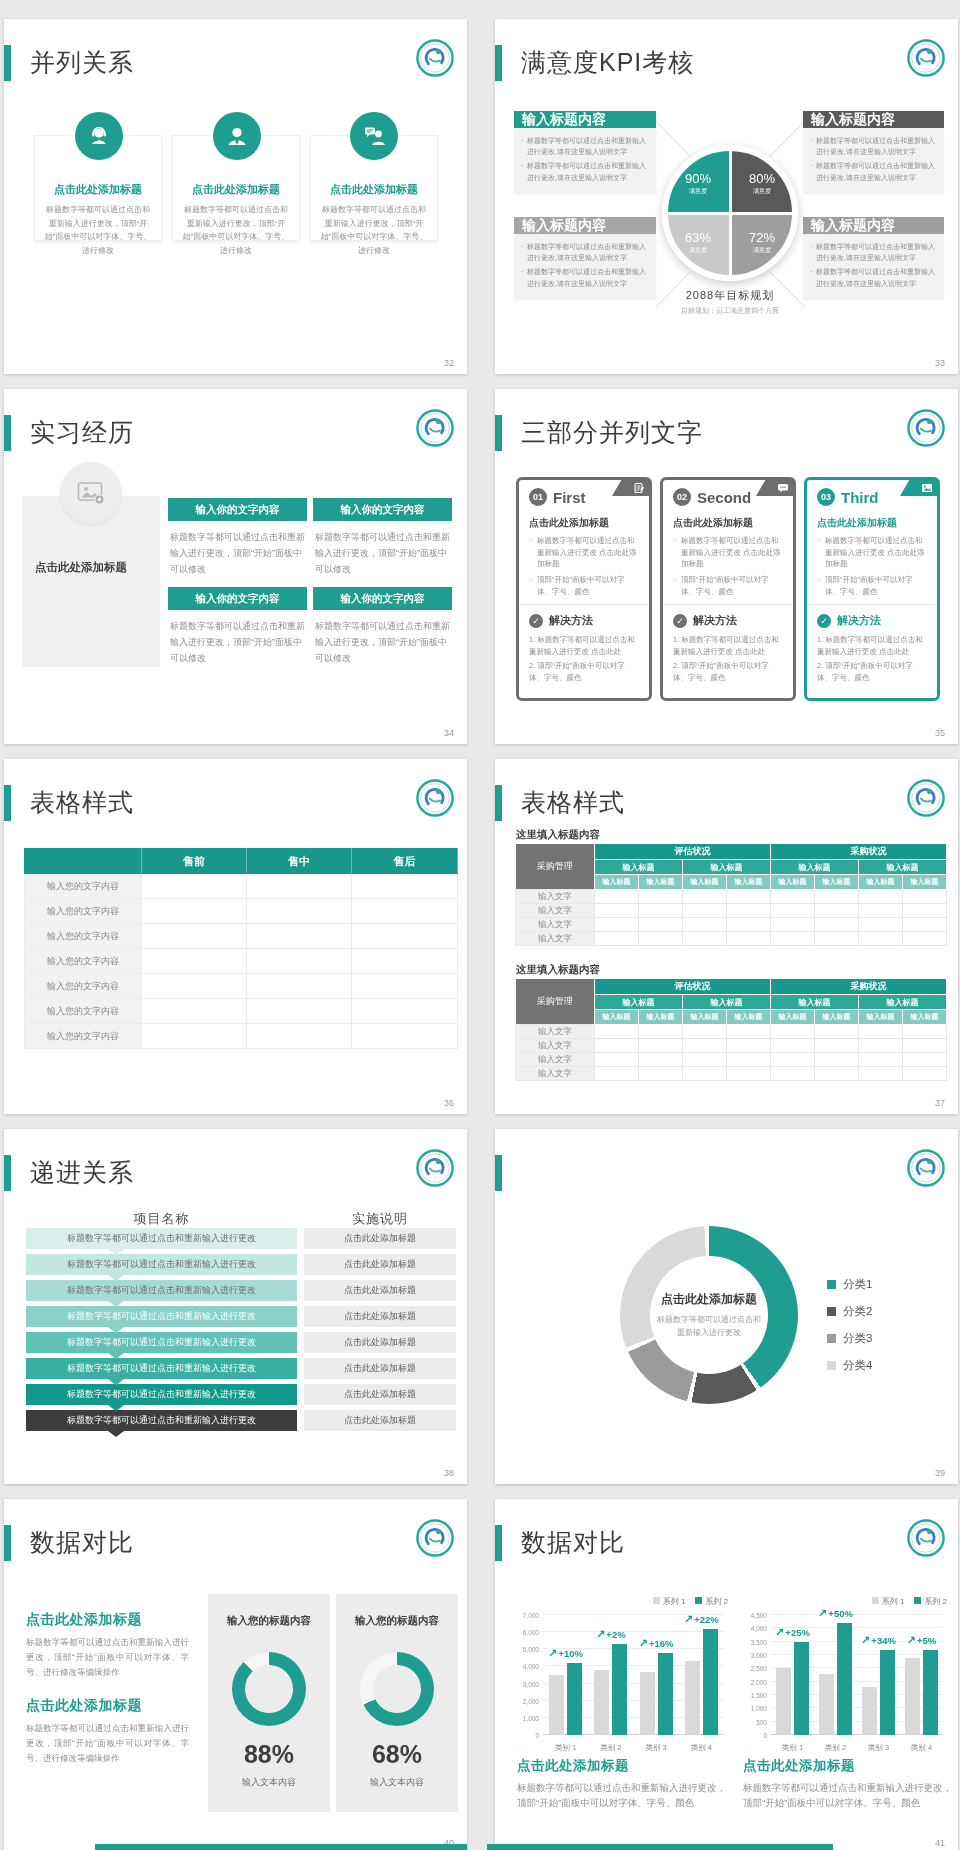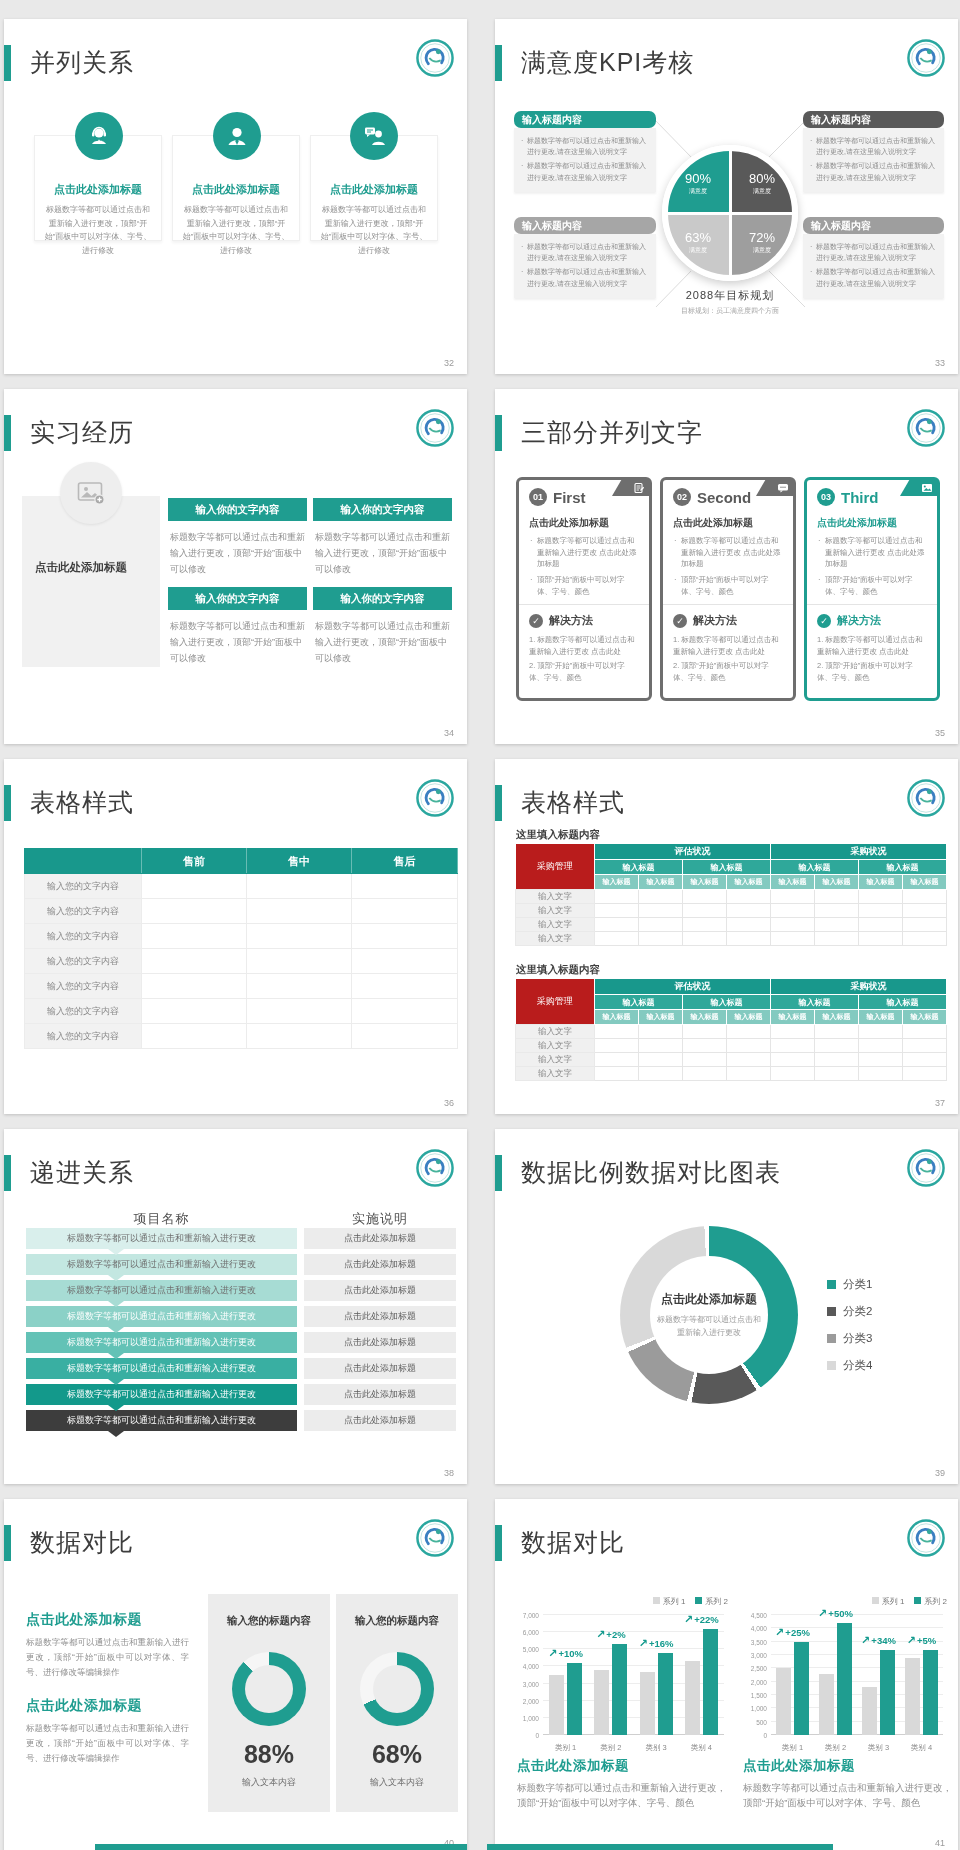--- a/index.html
+++ b/index.html
@@ -15,21 +15,21 @@
   
   .s32-card{position:absolute;top:116px;width:128px;height:106px;border:1px solid #efefef;box-shadow:0 2px 3px rgba(0,0,0,.05);}
   .s32-c1{left:30px}.s32-c2{left:168px}.s32-c3{left:306px}
   .s32-circle{position:absolute;top:93px;width:48px;height:48px;border-radius:50%;background:var(--teal);display:flex;align-items:center;justify-content:center;z-index:2;}
   .s32-i1{left:71px}.s32-i2{left:209px}.s32-i3{left:346px}
   .s32-ct{margin-top:46px;text-align:center;color:var(--teal);font-weight:bold;font-size:11px;}
   .s32-cb{margin:6px 9px 0;font-size:8px;color:var(--gtxt);line-height:1.7;text-align:center;}
   .s32-footer{position:absolute;left:36px;top:243px;width:392px;font-size:10.5px;color:#8a8a8a;line-height:1.85;text-align:justify;}
   
   .s33-box{position:absolute;width:142px;}
-  .s33-bh{height:17px;line-height:17px;padding-left:8px;color:#fff;font-size:10px;font-weight:bold;border-radius:7px;}
+  .s33-bh{height:17px;line-height:17px;padding-left:8px;color:#fff;font-size:14px;font-weight:bold;}
   .s33-bb{background:#f2f2f2;padding:7px 6px 6px;box-shadow:0 2px 2px rgba(0,0,0,.06);}
   .blt{position:relative;padding-left:7px;font-size:7px;color:#8d8d8d;line-height:1.6;margin-bottom:3px;}
   .blt::before{content:"·";position:absolute;left:1px;top:0;}
   .s33-pie{position:absolute;left:167px;top:126px;width:136px;height:136px;border-radius:50%;border:6px solid #fff;box-shadow:0 3px 10px rgba(0,0,0,.2);}
   .s33-cross-v{position:absolute;left:60.5px;top:0;width:3px;height:124px;background:#fff;}
   .s33-cross-h{position:absolute;top:60.5px;left:0;height:3px;width:124px;background:#fff;}
   .q{position:absolute;width:56px;text-align:center;color:#fff;}
   .q .qv{font-size:13px;} .q .ql{font-size:6px;margin-top:1px;}
   .q-tl{left:2px;top:20px}.q-tr{right:2px;top:20px}.q-bl{left:2px;bottom:20px}.q-br{right:2px;bottom:20px}
   .s33-cap{position:absolute;left:150px;top:269px;width:170px;text-align:center;}
@@ -68,21 +68,21 @@
   .s35-step{font-size:7.5px;color:#8f8f8f;line-height:1.55;margin-bottom:3px;}
   
   .s36-table{position:absolute;left:20px;top:89px;width:433px;border-collapse:collapse;table-layout:fixed;}
   .s36-table th,.s36-table td{border:1px solid #ececec;height:25px;}
   .s36-table thead th{background:#18988c;color:#fff;font-size:11px;font-weight:bold;border:1px solid #18988c;border-right:1px solid rgba(255,255,255,.35);}
   .s36-table tbody th{background:#f2f2f2;color:#8a8a8a;font-size:9px;font-weight:normal;}
   
   .s37-heading{position:absolute;left:21px;font-size:10.5px;font-weight:bold;color:#3f3f3f;}
   .s37-table{position:absolute;left:20px;width:431px;border-collapse:collapse;table-layout:fixed;}
   .s37-table td,.s37-table th{overflow:hidden;white-space:nowrap;}
-  .s37-corner{background:#b91c1c;color:#fff;font-size:9px;font-weight:normal;}
+  .s37-corner{background:#737373;color:#fff;font-size:9px;font-weight:normal;}
   .s37-g{background:#18988c;color:#fff;font-size:9px;height:16px;border:1px solid rgba(255,255,255,.55);padding-left:20px;}
   .s37-s{background:#2fa89a;color:#fff;font-size:8px;height:15px;border:1px solid rgba(255,255,255,.55);text-align:center;}
   .s37-l{background:#83cac0;color:#fff;font-size:7px;height:15px;border:1px solid rgba(255,255,255,.55);text-align:center;}
   .s37-table tbody th{background:#f0f0f0;color:#8a8a8a;font-size:8.5px;font-weight:normal;height:14px;border:1px solid #e9e9e9;}
   .s37-table tbody td{background:#fff;border:1px solid #e5e5e5;height:14px;}
   
   .s38-colhead{position:absolute;top:81px;font-size:13px;color:#4f4f4f;text-align:center;letter-spacing:1px;}
   .s38-row{position:absolute;left:22px;width:430px;height:21px;}
   .s38-left{position:absolute;left:0;top:0;width:271px;height:21px;line-height:21px;text-align:center;font-size:9px;}
   .s38-left::after{content:"";position:absolute;left:82px;bottom:-6px;border-left:8px solid transparent;border-right:8px solid transparent;border-top:6px solid var(--tri);z-index:1;}
@@ -672,21 +672,20 @@
         </div>
     <div class="s38-row" style="top:281px">
           <div class="s38-left" style="background: rgb(61, 61, 61); color: rgb(255, 255, 255); --tri: #3d3d3d;">标题数字等都可以通过点击和重新输入进行更改</div>
           <div class="s38-right">点击此处添加标题</div>
         </div>
     <div class="pageno">38</div>
   </div>
 
   <div class="slide">
     <div class="t-accent"></div>
-    <div class="t-title">数据比例数据对比图表</div>
     <svg class="logo" viewBox="0 0 40 40">
           <circle cx="20" cy="20" r="18.5" fill="#fff" stroke="#2aa79f" stroke-width="2.6"></circle>
           <circle cx="20" cy="20" r="15" fill="none" stroke="#bfe3e0" stroke-width="1"></circle>
           <path d="M13 26 A 9 9 0 1 1 27 25" fill="none" stroke="#3a7fc1" stroke-width="3" stroke-linecap="round"></path>
           <circle cx="23.5" cy="13.5" r="2.6" fill="#35a79b"></circle>
           <path d="M14 20 q5 6 12 2.5" stroke="#47b39b" stroke-width="2" fill="none"></path>
         </svg>
     <div class="s39-donut" style="background: conic-gradient(rgb(31, 157, 144) 0deg, rgb(31, 157, 144) 144.6deg, rgb(255, 255, 255) 144.6deg, rgb(255, 255, 255) 147.6deg, rgb(89, 89, 89) 147.6deg, rgb(89, 89, 89) 191.4deg, rgb(255, 255, 255) 191.4deg, rgb(255, 255, 255) 194.4deg, rgb(155, 155, 155) 194.4deg, rgb(155, 155, 155) 245.4deg, rgb(255, 255, 255) 245.4deg, rgb(255, 255, 255) 248.4deg, rgb(217, 217, 217) 248.4deg, rgb(217, 217, 217) 357deg, rgb(255, 255, 255) 357deg, rgb(255, 255, 255) 360deg);"></div>
     <div class="s39-center">
       <div class="s39-ct">点击此处添加标题</div>

